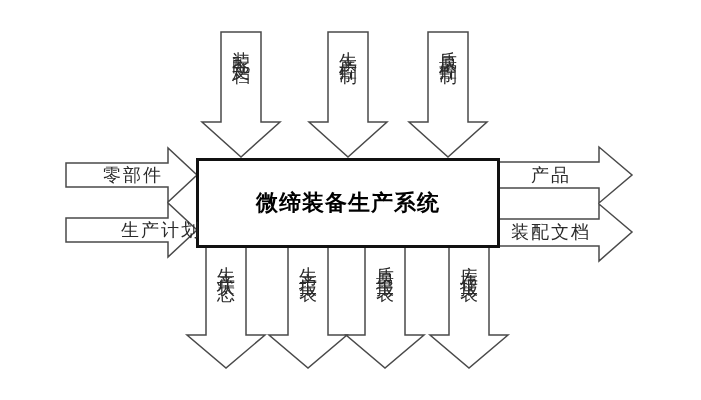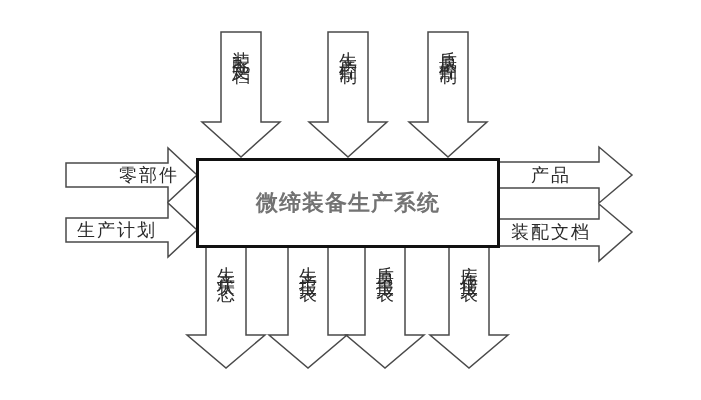--- a/index.html
+++ b/index.html
@@ -32,21 +32,21 @@
     text-align: left;
   }
   .v-label.bottom { letter-spacing: 6px; }
   .title-label {
     display: flex;
     align-items: center;
     justify-content: center;
     font-size: 22px;
     font-weight: bold;
     letter-spacing: 1px;
-    color: #737373;
+    color: #000000;
   }
 </style>
 </head>
 <body>
 
 <div class="canvas">
 
   <svg width="701" height="400" viewBox="0 0 701 400">
 
     <polygon class="shape" points="221,32 261,32 261,122 280,122 241,157 202,122 221,122"></polygon>
@@ -64,22 +64,22 @@
     <polygon class="shape" points="365,245 405,245 405,335 424,335 385,368 346,335 365,335"></polygon>
     <polygon class="shape" points="449,245 489,245 489,335 508,335 469,368 430,335 449,335"></polygon>
 
     <rect class="sysbox" x="197.5" y="159.5" width="301" height="87"></rect>
   </svg>
 
   <div class="label v-label" style="left:229px; top:37px;">装配文档</div>
   <div class="label v-label" style="left:336px; top:37px;">生产控制</div>
   <div class="label v-label" style="left:436px; top:37px;">质量控制</div>
 
-  <div class="label h-label" style="left:70px; top:163px; width:102px;padding-left:28px;">零部件</div>
-  <div class="label h-label" style="left:66px; top:218px; width:102px;">生产计划</div>
+  <div class="label h-label" style="left:54px; top:163px; width:102px;padding-left:28px;">零部件</div>
+  <div class="label h-label" style="left:66px; top:218px; width:102px;padding-left:44px;">生产计划</div>
 
   <div class="label h-label" style="left:499px; top:163px; width:104px;">产品</div>
   <div class="label h-label" style="left:499px; top:220px; width:104px;">装配文档</div>
 
   <div class="label v-label bottom" style="left:214px; top:252px;">生产状态</div>
   <div class="label v-label bottom" style="left:296px; top:252px;">生产报表</div>
   <div class="label v-label bottom" style="left:373px; top:252px;">质量报表</div>
   <div class="label v-label bottom" style="left:457px; top:252px;">库存报表</div>
 
   <div class="label title-label" style="left:197px; top:159px; width:302px; height:88px;">微缔装备生产系统</div>

